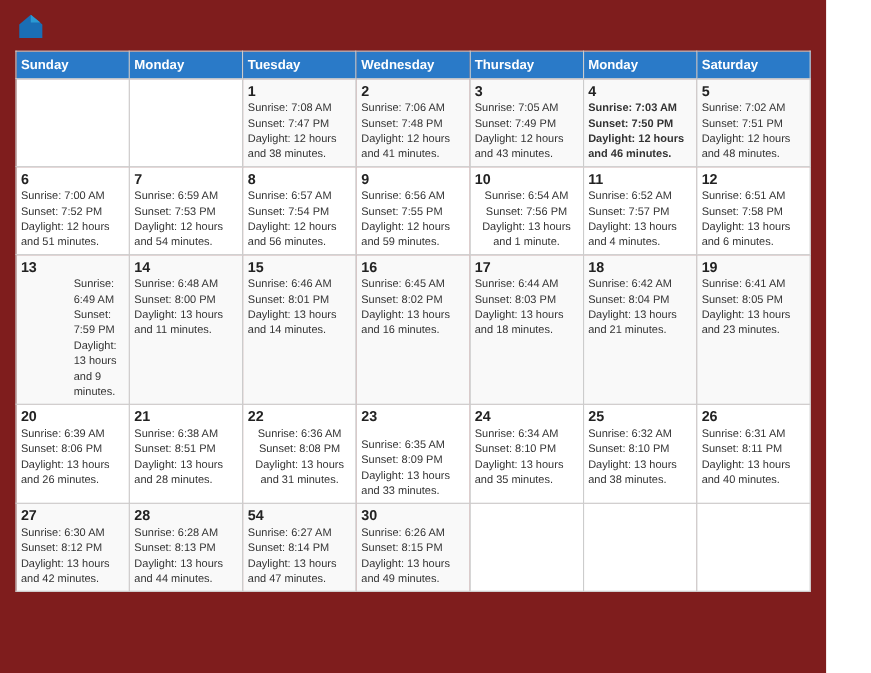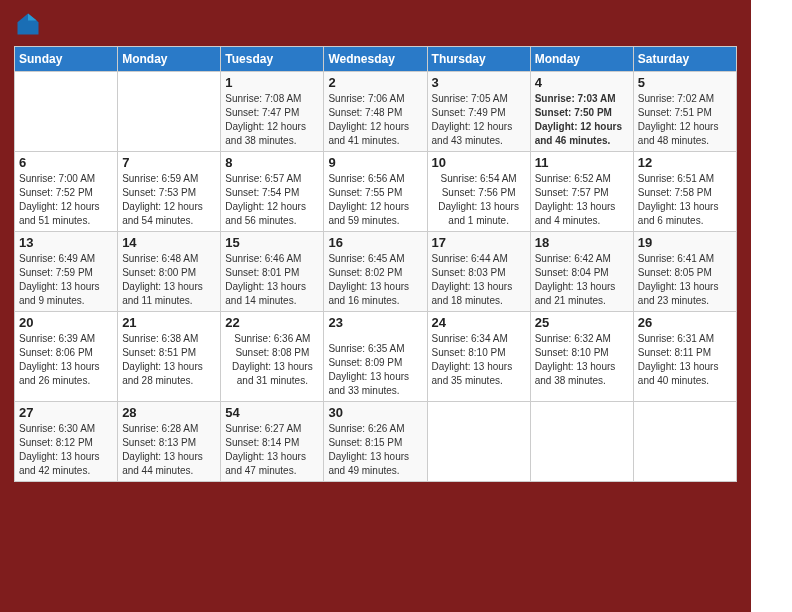--- a/index.html
+++ b/index.html
@@ -221,21 +221,21 @@
             <span class="day-num">12</span>
             <div class="day-info" style="white-space: pre-line;">Sunrise: 6:51 AM
 Sunset: 7:58 PM
 Daylight: 13 hours
 and 6 minutes.</div>
           </td>
         </tr>
         <tr>
           <td>
             <span class="day-num">13</span>
-            <div class="day-info" style="white-space: pre-line;">Sunrise: 6:49 AM
+            <div class="day-info" style="white-space: pre-line; margin-left: 48px;">Sunrise: 6:49 AM
 Sunset: 7:59 PM
 Daylight: 13 hours
 and 9 minutes.</div>
           </td>
           <td>
             <span class="day-num">14</span>
             <div class="day-info" style="white-space: pre-line;">Sunrise: 6:48 AM
 Sunset: 8:00 PM
 Daylight: 13 hours
 and 11 minutes.</div>

